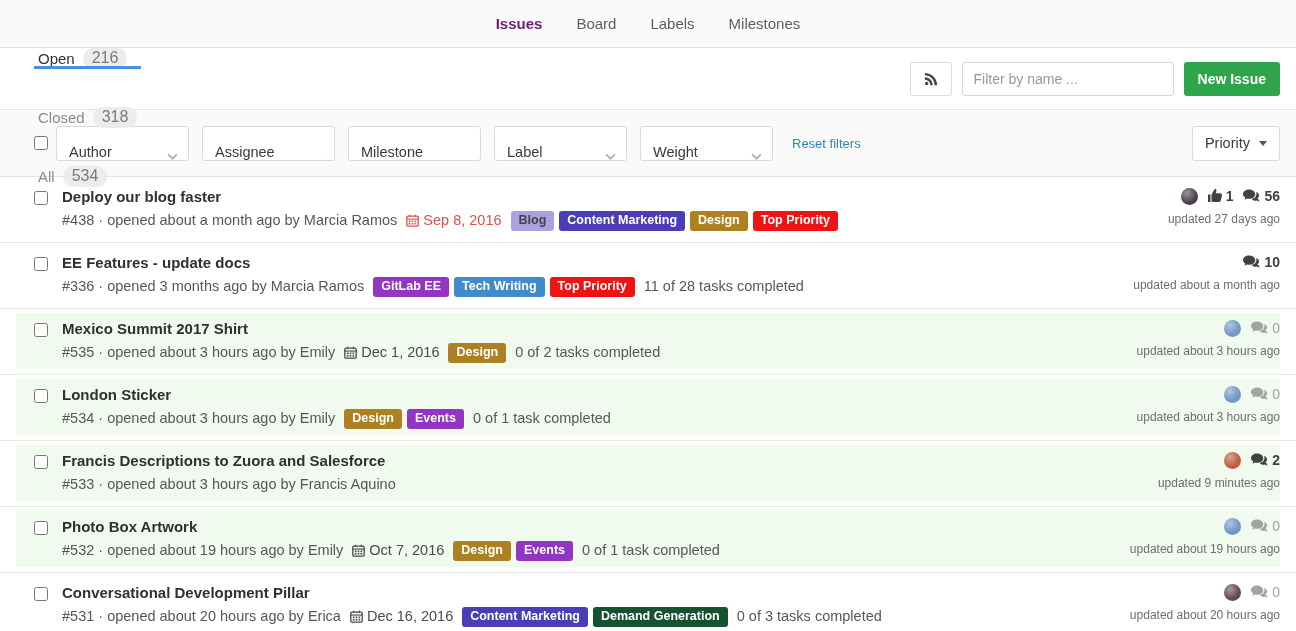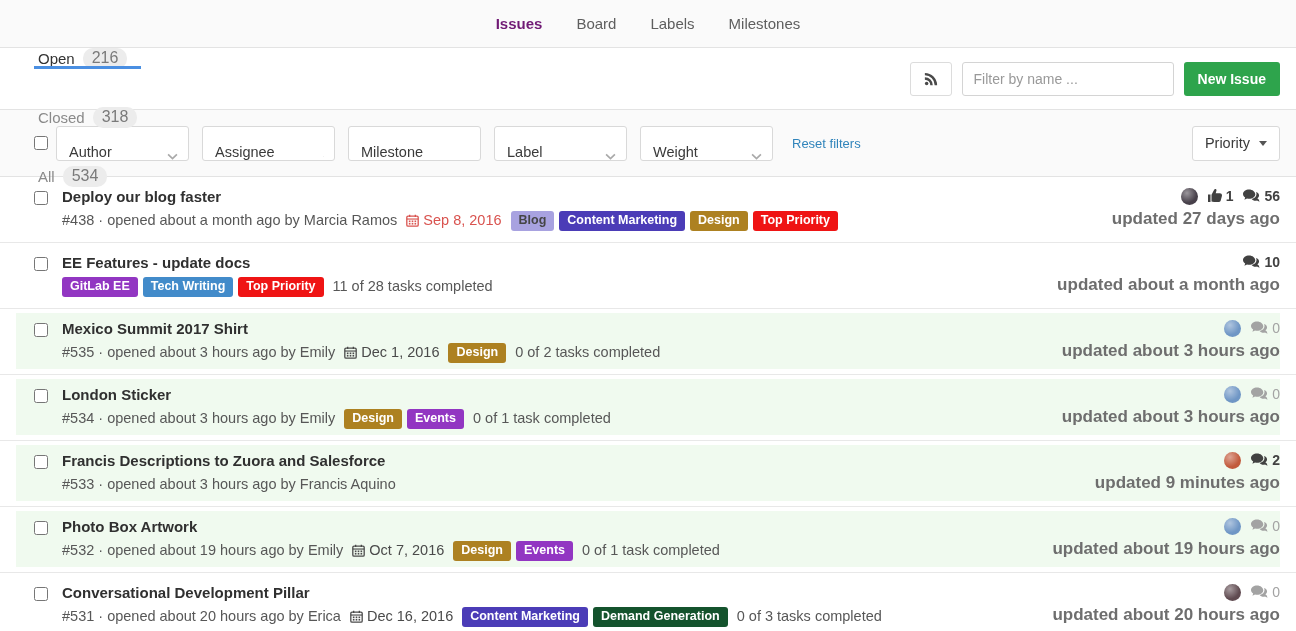--- a/index.html
+++ b/index.html
@@ -98,21 +98,21 @@
   .tasks { color:#575757; }
   .issue-side { margin-left:12px; text-align:right; white-space:nowrap; }
   .stats {
     display:flex; justify-content:flex-end; align-items:center; gap:10px;
     font-size:14px; color:#414141; font-weight:700; line-height:18px;
   }
   .stat { display:inline-flex; align-items:center; gap:4px; }
   .stat.muted { color:#a3a3a3; font-weight:400; }
   .stat svg { display:block; }
   .avatar { width:17px; height:17px; border-radius:50%; display:inline-block; cursor:pointer; }
-  .updated { margin-top:5px; font-size:17px; color:#6e6e6e; font-weight:700; line-height:18px; }
+  .updated { margin-top:5px; font-size:12px; color:#6e6e6e; font-weight:400; line-height:18px; }
 </style>
 </head>
 <body>
 
 <nav class="top-nav">
   <div id="nav-links" style="display:flex;gap:34px;">
   <a class="nav-link active">Issues</a>
 
   <a class="nav-link">Board</a>
 
@@ -251,20 +251,21 @@
       </div>
     </div>
   </div>
 
   <div class="issue-row">
     <div class="row-inner">
       <input type="checkbox" class="row-check" style="">
       <div class="issue-main">
         <div class="issue-title">EE Features - update docs</div>
         <div class="issue-meta">
+          <span>#336 · opened 3 months ago by Marcia Ramos</span>
 
           <span class="labels-wrap">
               <span class="label-pill" style="background: rgb(146, 54, 194); color: rgb(255, 255, 255);">GitLab EE</span>
               <span class="label-pill" style="background: rgb(66, 139, 202); color: rgb(255, 255, 255);">Tech Writing</span>
               <span class="label-pill" style="background: rgb(239, 20, 20); color: rgb(255, 255, 255);">Top Priority</span>
             </span>
           <span class="tasks">11 of 28 tasks completed</span>
         </div>
       </div>
       <div class="issue-side">

